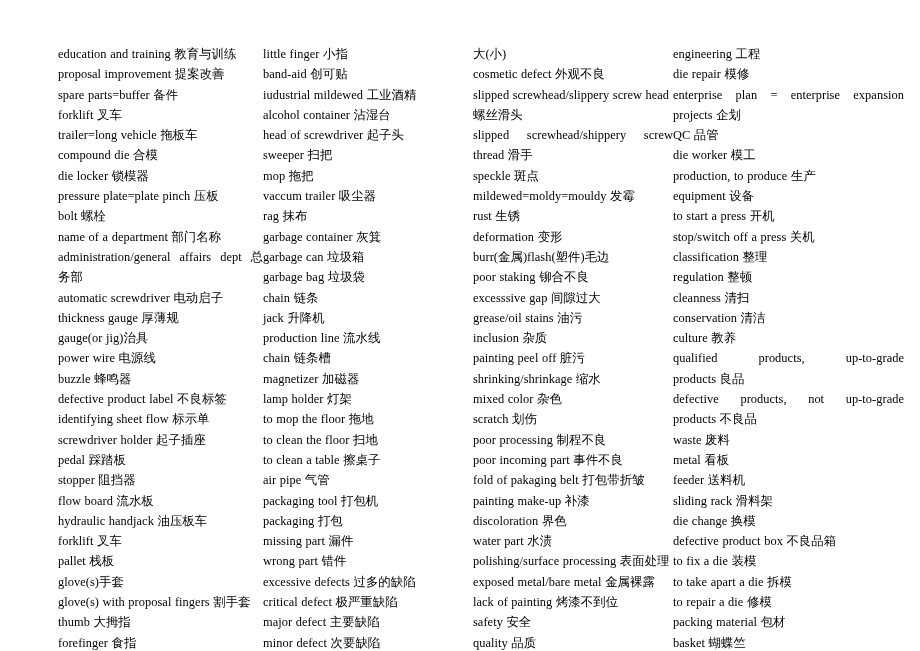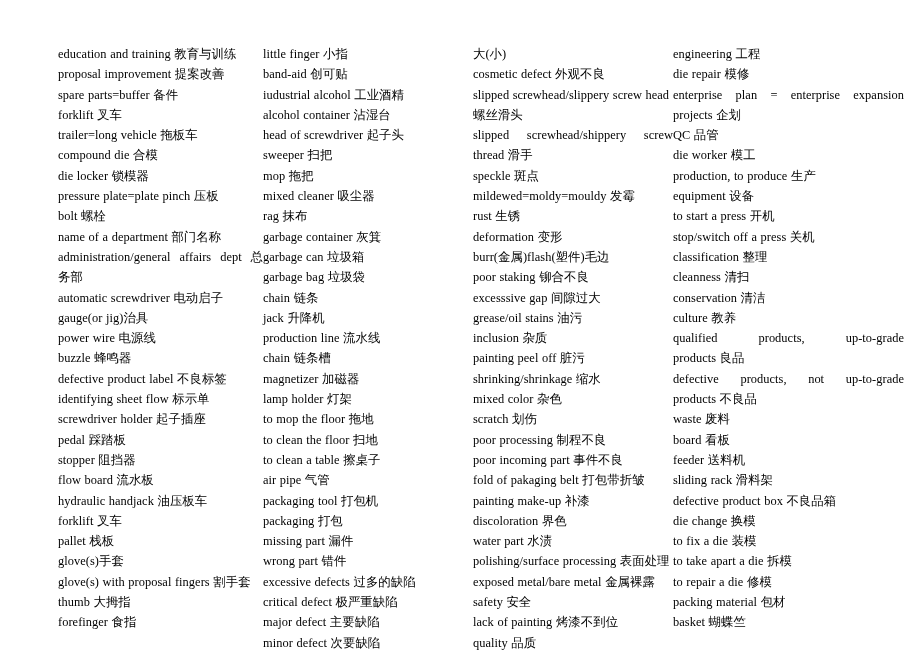--- a/index.html
+++ b/index.html
@@ -65,46 +65,47 @@
         <div class="entry">forklift 叉车</div>
         <div class="entry">trailer=long vehicle 拖板车</div>
         <div class="entry">compound die 合模</div>
         <div class="entry">die locker 锁模器</div>
         <div class="entry">pressure plate=plate pinch 压板</div>
         <div class="entry">bolt 螺栓</div>
         <div class="entry">name of a department 部门名称</div>
         <div class="entry just">administration/general affairs dept 总</div>
         <div class="entry">务部</div>
         <div class="entry">automatic screwdriver 电动启子</div>
+        <div class="entry">thickness gauge 厚薄规</div>
         <div class="entry">gauge(or jig)治具</div>
         <div class="entry">power wire 电源线</div>
         <div class="entry">buzzle 蜂鸣器</div>
         <div class="entry">defective product label 不良标签</div>
         <div class="entry">identifying sheet flow 标示单</div>
         <div class="entry">screwdriver holder 起子插座</div>
         <div class="entry">pedal 踩踏板</div>
         <div class="entry">stopper 阻挡器</div>
         <div class="entry">flow board 流水板</div>
         <div class="entry">hydraulic handjack 油压板车</div>
         <div class="entry">forklift 叉车</div>
         <div class="entry">pallet 栈板</div>
         <div class="entry">glove(s)手套</div>
         <div class="entry">glove(s) with proposal fingers 割手套</div>
         <div class="entry">thumb 大拇指</div>
         <div class="entry">forefinger 食指</div>
       </div>
     <div class="col col-1">
         <div class="entry">little finger 小指</div>
         <div class="entry">band-aid 创可贴</div>
-        <div class="entry">iudustrial alcohol 工业酒精</div>
+        <div class="entry">iudustrial mildewed 工业酒精</div>
         <div class="entry">alcohol container 沾湿台</div>
         <div class="entry">head of screwdriver 起子头</div>
         <div class="entry">sweeper 扫把</div>
         <div class="entry">mop 拖把</div>
-        <div class="entry">mixed cleaner 吸尘器</div>
+        <div class="entry">vaccum trailer 吸尘器</div>
         <div class="entry">rag 抹布</div>
         <div class="entry">garbage container 灰箕</div>
         <div class="entry">garbage can 垃圾箱</div>
         <div class="entry">garbage bag 垃圾袋</div>
         <div class="entry">chain 链条</div>
         <div class="entry">jack 升降机</div>
         <div class="entry">production line 流水线</div>
         <div class="entry">chain 链条槽</div>
         <div class="entry">magnetizer 加磁器</div>
         <div class="entry">lamp holder 灯架</div>
@@ -142,49 +143,50 @@
         <div class="entry">mixed color 杂色</div>
         <div class="entry">scratch 划伤</div>
         <div class="entry">poor processing 制程不良</div>
         <div class="entry">poor incoming part 事件不良</div>
         <div class="entry">fold of pakaging belt 打包带折皱</div>
         <div class="entry">painting make-up 补漆</div>
         <div class="entry">discoloration 界色</div>
         <div class="entry">water part 水渍</div>
         <div class="entry">polishing/surface processing 表面处理</div>
         <div class="entry">exposed metal/bare metal 金属裸露</div>
+        <div class="entry">lack of painting 烤漆不到位</div>
         <div class="entry">safety 安全</div>
-        <div class="entry">lack of painting 烤漆不到位</div>
         <div class="entry">quality 品质</div>
       </div>
     <div class="col col-3">
         <div class="entry">engineering 工程</div>
         <div class="entry">die repair 模修</div>
         <div class="entry just">enterprise plan = enterprise expansion</div>
         <div class="entry">projects 企划</div>
         <div class="entry">QC 品管</div>
         <div class="entry">die worker 模工</div>
         <div class="entry">production, to produce 生产</div>
         <div class="entry">equipment 设备</div>
         <div class="entry">to start a press 开机</div>
         <div class="entry">stop/switch off a press 关机</div>
         <div class="entry">classification 整理</div>
+        <div class="entry">regulation 整顿</div>
         <div class="entry">cleanness 清扫</div>
         <div class="entry">conservation 清洁</div>
         <div class="entry">culture 教养</div>
         <div class="entry just">qualified products, up-to-grade</div>
         <div class="entry">products 良品</div>
         <div class="entry just">defective products, not up-to-grade</div>
         <div class="entry">products 不良品</div>
         <div class="entry">waste 废料</div>
-        <div class="entry">board 看板</div>
+        <div class="entry">metal 看板</div>
         <div class="entry">feeder 送料机</div>
         <div class="entry">sliding rack 滑料架</div>
+        <div class="entry">die change 换模</div>
         <div class="entry">defective product box 不良品箱</div>
-        <div class="entry">die change 换模</div>
         <div class="entry">to fix a die 装模</div>
         <div class="entry">to take apart a die 拆模</div>
         <div class="entry">to repair a die 修模</div>
         <div class="entry">packing material 包材</div>
         <div class="entry">basket 蝴蝶竺</div>
       </div>
   </div>
 </div>
 
 </body></html>

